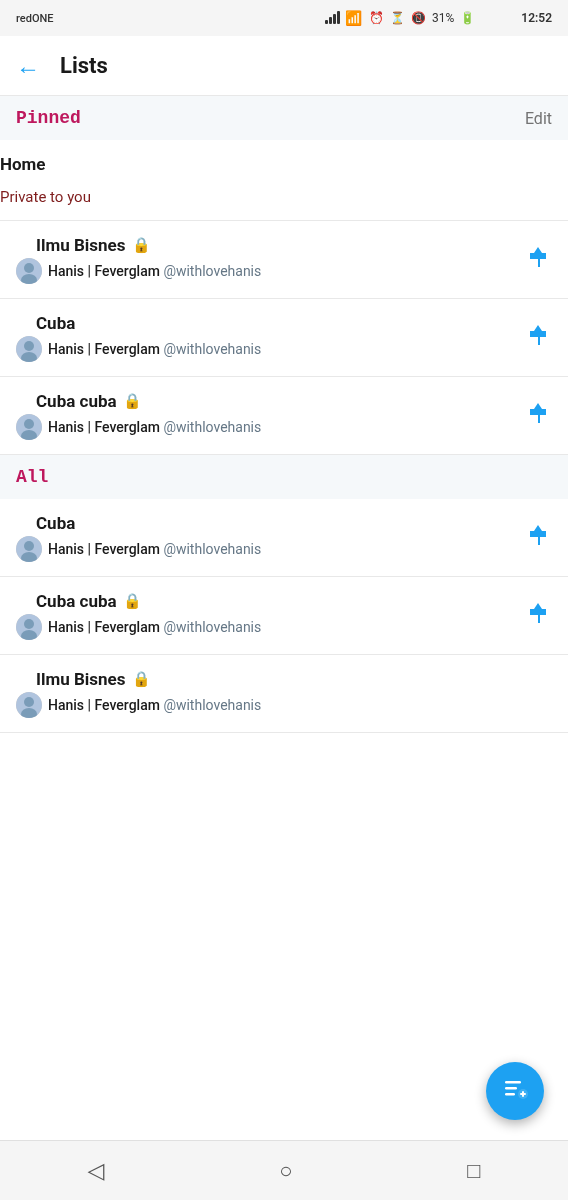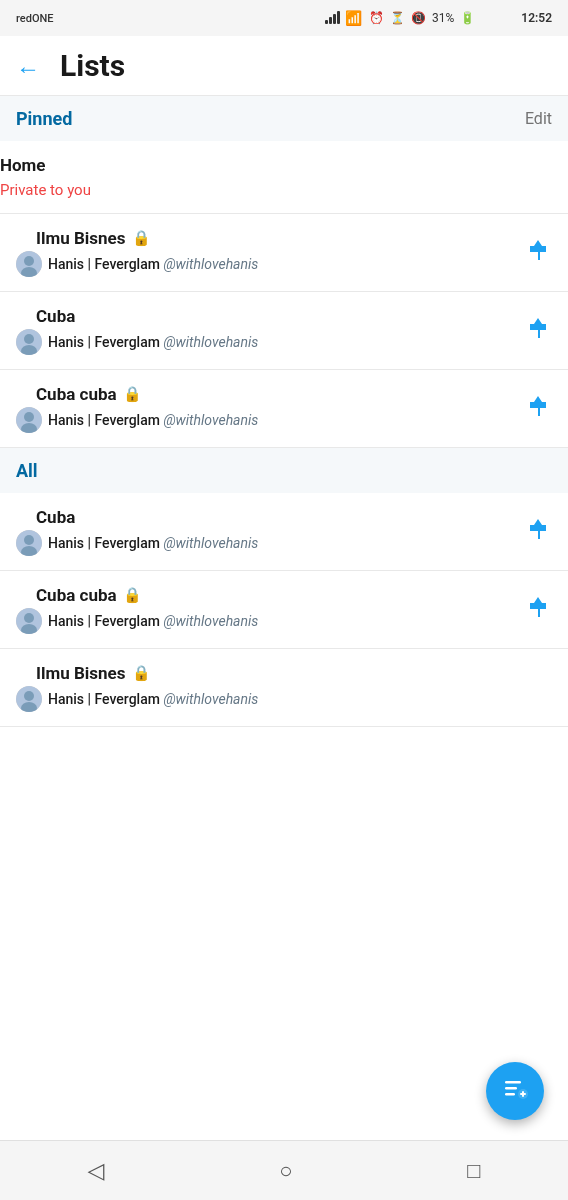--- a/index.html
+++ b/index.html
@@ -35,37 +35,38 @@
       height: 60px;
     }
     .back-arrow {
       color: #1da1f2;
       font-size: 24px;
       margin-right: 20px;
       cursor: pointer;
       text-decoration: none;
     }
     .header-title {
-      font-size: 30px;
+      font-size: 22px;
       font-weight: 700;
       color: #1a1a1a;
     }
 
     
     .section-header {
       display: flex;
       justify-content: space-between;
       align-items: center;
       padding: 12px 16px;
       background: #f5f8fa;
     }
     .section-title {
       font-size: 18px;
       font-weight: 700;
-      color: #0369a1;
+      color: #be185d;
+      font-family: Liberation Mono, monospace;
     }
     .section-edit {
       font-size: 16px;
       color: #737373;
       cursor: pointer;
     }
 
     
     .list-item {
       display: flex;
@@ -94,41 +95,40 @@
     .list-item-sub {
       font-size: 14px;
       color: #657786;
       margin-top: 3px;
       display: flex;
       align-items: center;
       gap: 6px;
     }
     .private-text {
       font-size: 15px;
-      color: #ef4444;
-      margin-top: 6px;
+      color: #7f1d1d;
+      margin-top: 14px;
     }
     .avatar {
       width: 26px;
       height: 26px;
       border-radius: 50%;
       background: #ccc;
       overflow: hidden;
       flex-shrink: 0;
       display: flex;
       align-items: center;
       justify-content: center;
     }
     .avatar svg {
       width: 100%;
       height: 100%;
     }
     .username {
       color: #657786;
-      font-style: italic;
     }
     .display-name {
       color: #1a1a1a;
       font-weight: 500;
     }
     .pin-icon {
       color: #1da1f2;
       font-size: 26px;
       flex-shrink: 0;
       margin-left: 12px;

